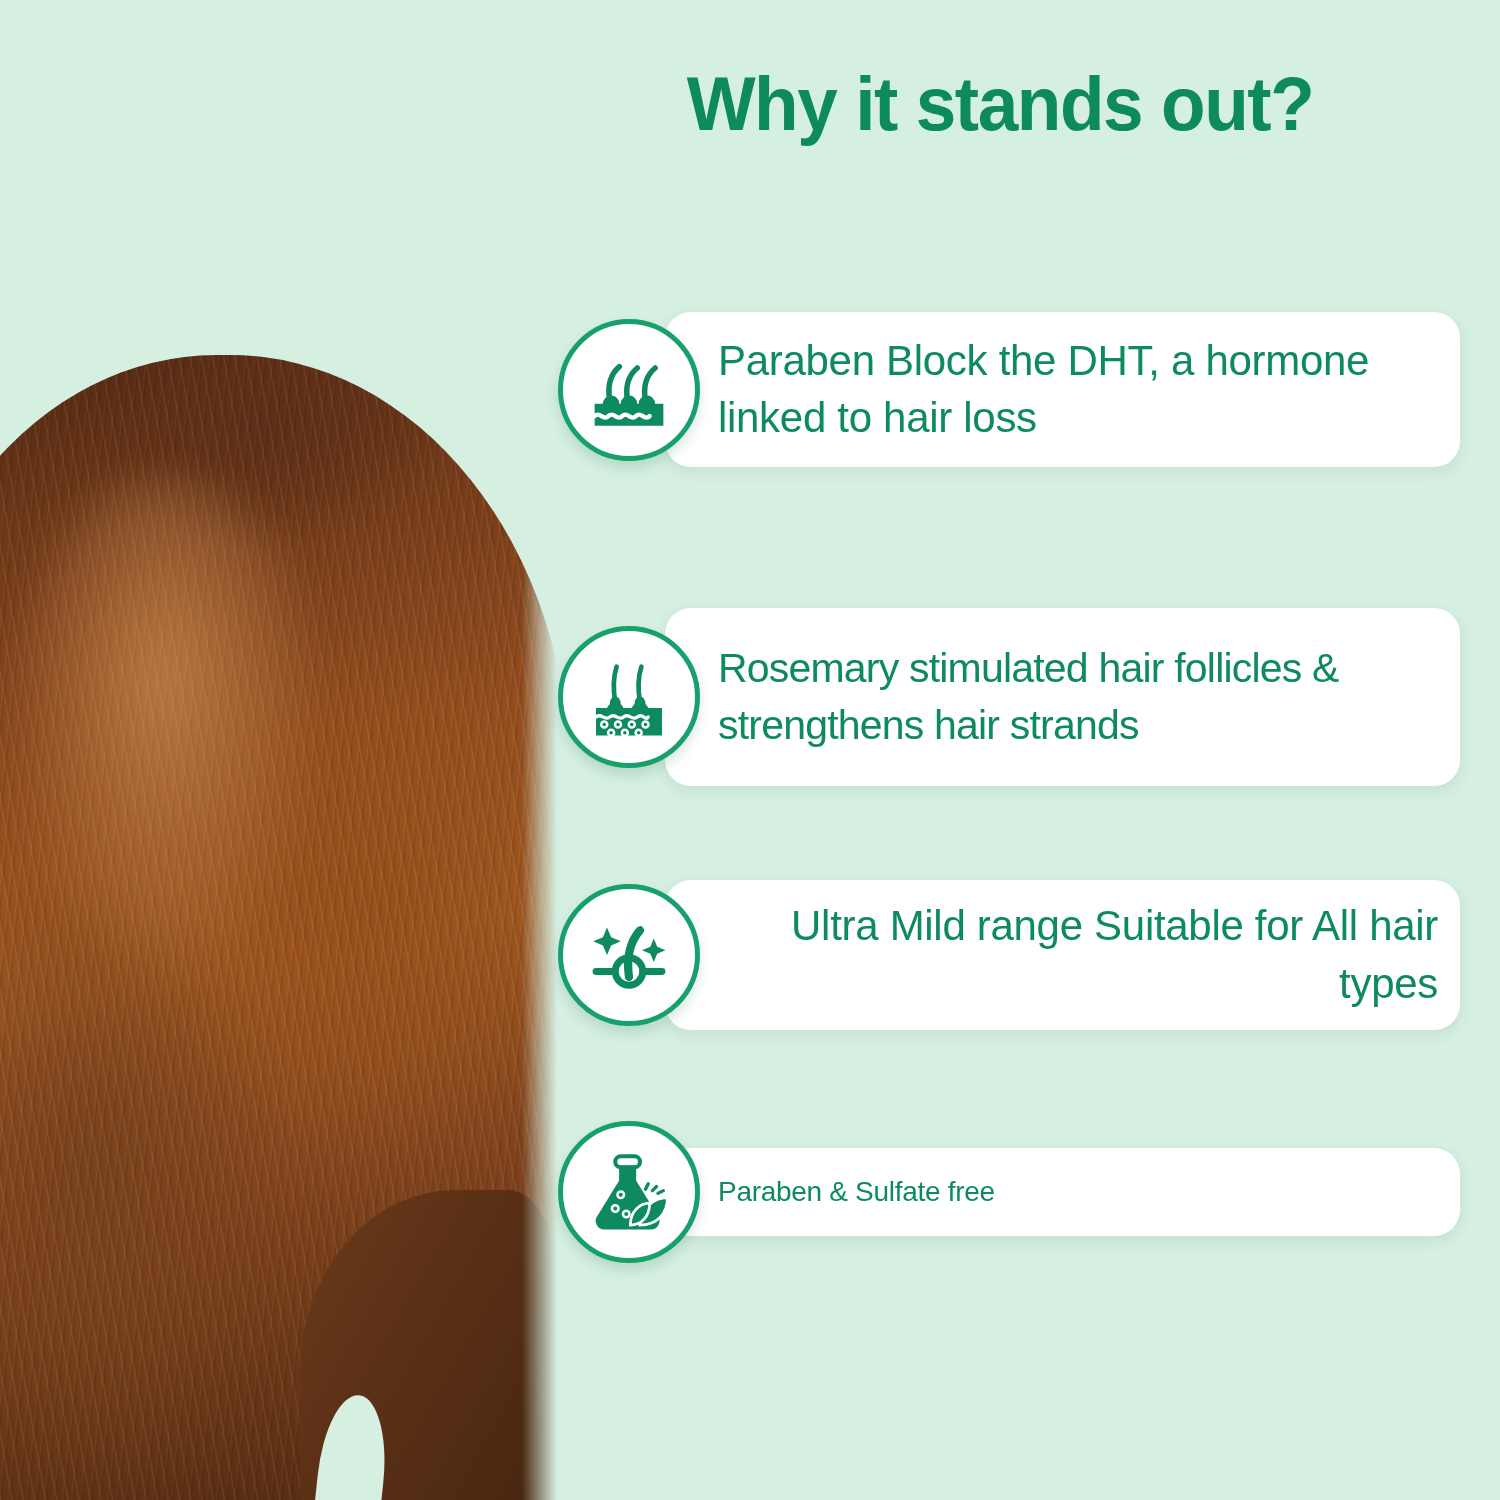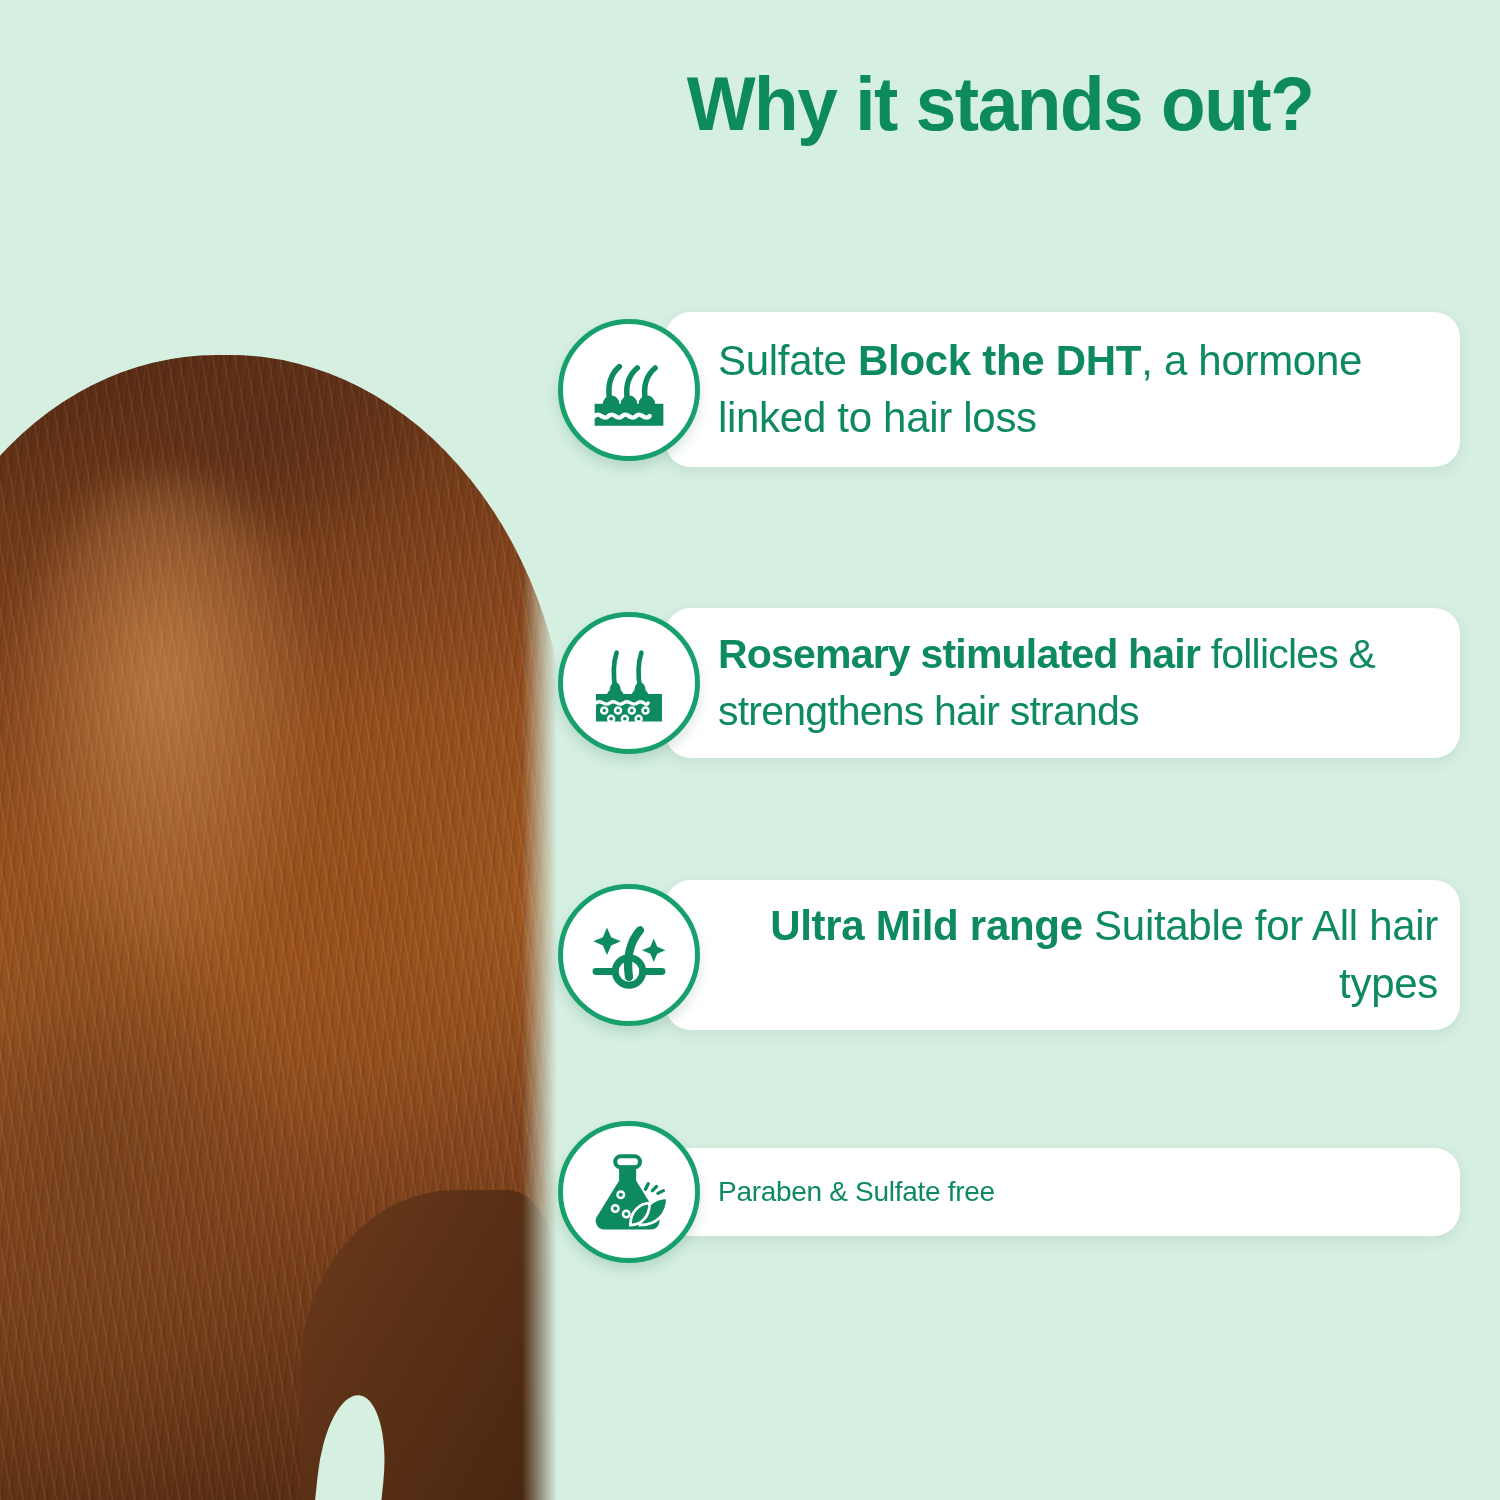--- a/index.html
+++ b/index.html
@@ -99,21 +99,21 @@
   }
 
   .feature-row{
     position:absolute;
     left:558px;
     width:902px;
     display:flex;
     align-items:center;
   }
   .feature-row[data-row="0"]{ top:312px; height:155px; }
-  .feature-row[data-row="1"]{ top:608px; height:150px; }
+  .feature-row[data-row="1"]{ top:608px; height:178px; }
   .feature-row[data-row="2"]{ top:880px; height:150px;text-align:right; }
   .feature-row[data-row="3"]{ top:1148px; height:88px; }
 
   .feature-card{
     position:absolute;
     left:107px;
     top:0;
     width:795px;
     height:100%;
     background:#ffffff;
@@ -140,21 +140,21 @@
     left:160px;
     top:50%;
     transform:translateY(-50%);
     width:720px;
     color:#0e8a5f;
     font-size:42px;
     line-height:1.38;
     font-weight:400;
     letter-spacing:-0.3px;
   }
-  .feature-text b{ font-weight:700; }
+  .feature-text b{ font-weight:400; }
   .feature-row[data-row="1"] .feature-text{ font-size:41px; letter-spacing:-0.8px; width:760px; }
   .feature-row[data-row="3"] .feature-text{ font-size:28px; }
 </style>
 </head>
 <body>
 
 <div id="hair-photo">
   <div class="hair-silhouette">
     <div class="hair-strands"></div>
     <div class="hair-strands2"></div>
@@ -177,21 +177,21 @@
         <circle cx="18.3" cy="40" r="3.2" fill="#0e8a5f"></circle>
         <path d="M31 40 C29 29 32 21 38 16" stroke="#0e8a5f" stroke-width="4" stroke-linecap="round"></path>
         <circle cx="31.3" cy="40" r="3.2" fill="#0e8a5f"></circle>
         <path d="M44 40 C42 29 45 21 51 16" stroke="#0e8a5f" stroke-width="4" stroke-linecap="round"></path>
         <circle cx="44.3" cy="40" r="3.2" fill="#0e8a5f"></circle>
         <path d="M7 42 h6 a6 6 0 0 1 12 0 h1 a6 6 0 0 1 12 0 h1 a6 6 0 0 1 12 0 h6 v16 H7 Z" fill="#0e8a5f"></path>
         <path d="M7 51 c4 -4 6 4 10 0 c4 -4 6 4 10 0 c4 -4 6 4 10 0 c4 -4 6 4 10 0" stroke="#ffffff" stroke-width="3.2" fill="none" stroke-linecap="round"></path>
       </svg>
     </div>
     <div class="feature-text">
-      <span>Sulfate </span><b>Block the DHT</b><span>, a hormone linked to hair loss</span>
+      <span>Paraben </span><b>Block the DHT</b><span>, a hormone linked to hair loss</span>
     </div>
   </div>
 
   <div class="feature-row" data-row="1">
     <div class="feature-card"></div>
     <div class="feature-icon">
       <svg viewBox="0 0 64 64" fill="none" xmlns="http://www.w3.org/2000/svg">
         <path d="M22 36 C20 24 21 16 23 10" stroke="#0e8a5f" stroke-width="3.4" stroke-linecap="round"></path>
         <ellipse cx="22" cy="37" rx="4" ry="5.4" fill="#0e8a5f"></ellipse>
         <path d="M40 36 C38 24 39 16 41 10" stroke="#0e8a5f" stroke-width="3.4" stroke-linecap="round"></path>

